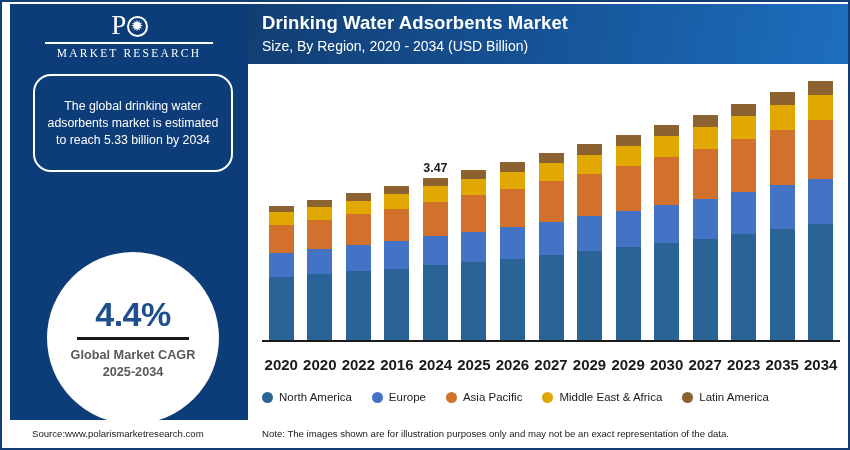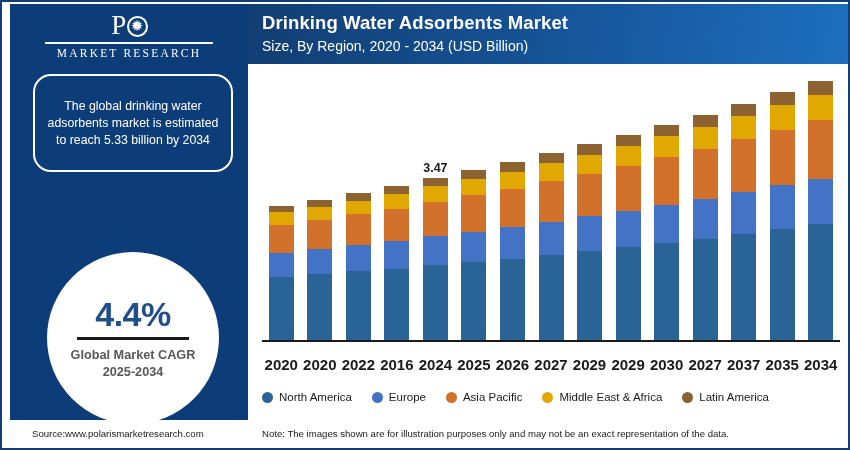--- a/index.html
+++ b/index.html
@@ -424,21 +424,21 @@
         <div class="x-tick" style="left: 74.3333px;">2022</div>
         <div class="x-tick" style="left: 112.867px;">2016</div>
         <div class="x-tick" style="left: 151.4px;">2024</div>
         <div class="x-tick" style="left: 189.933px;">2025</div>
         <div class="x-tick" style="left: 228.467px;">2026</div>
         <div class="x-tick" style="left: 267px;">2027</div>
         <div class="x-tick" style="left: 305.533px;">2029</div>
         <div class="x-tick" style="left: 344.067px;">2029</div>
         <div class="x-tick" style="left: 382.6px;">2030</div>
         <div class="x-tick" style="left: 421.133px;">2027</div>
-        <div class="x-tick" style="left: 459.667px;">2037</div>
+        <div class="x-tick" style="left: 459.667px;">2023</div>
         <div class="x-tick" style="left: 498.2px;">2035</div>
         <div class="x-tick" style="left: 536.733px;">2034</div>
       </div>
 
     <div id="legend">
         <div class="legend-item">
           <span class="legend-dot" style="background: rgb(42, 100, 150);"></span>
           <span class="legend-label">North America</span>
         </div>
         <div class="legend-item">

